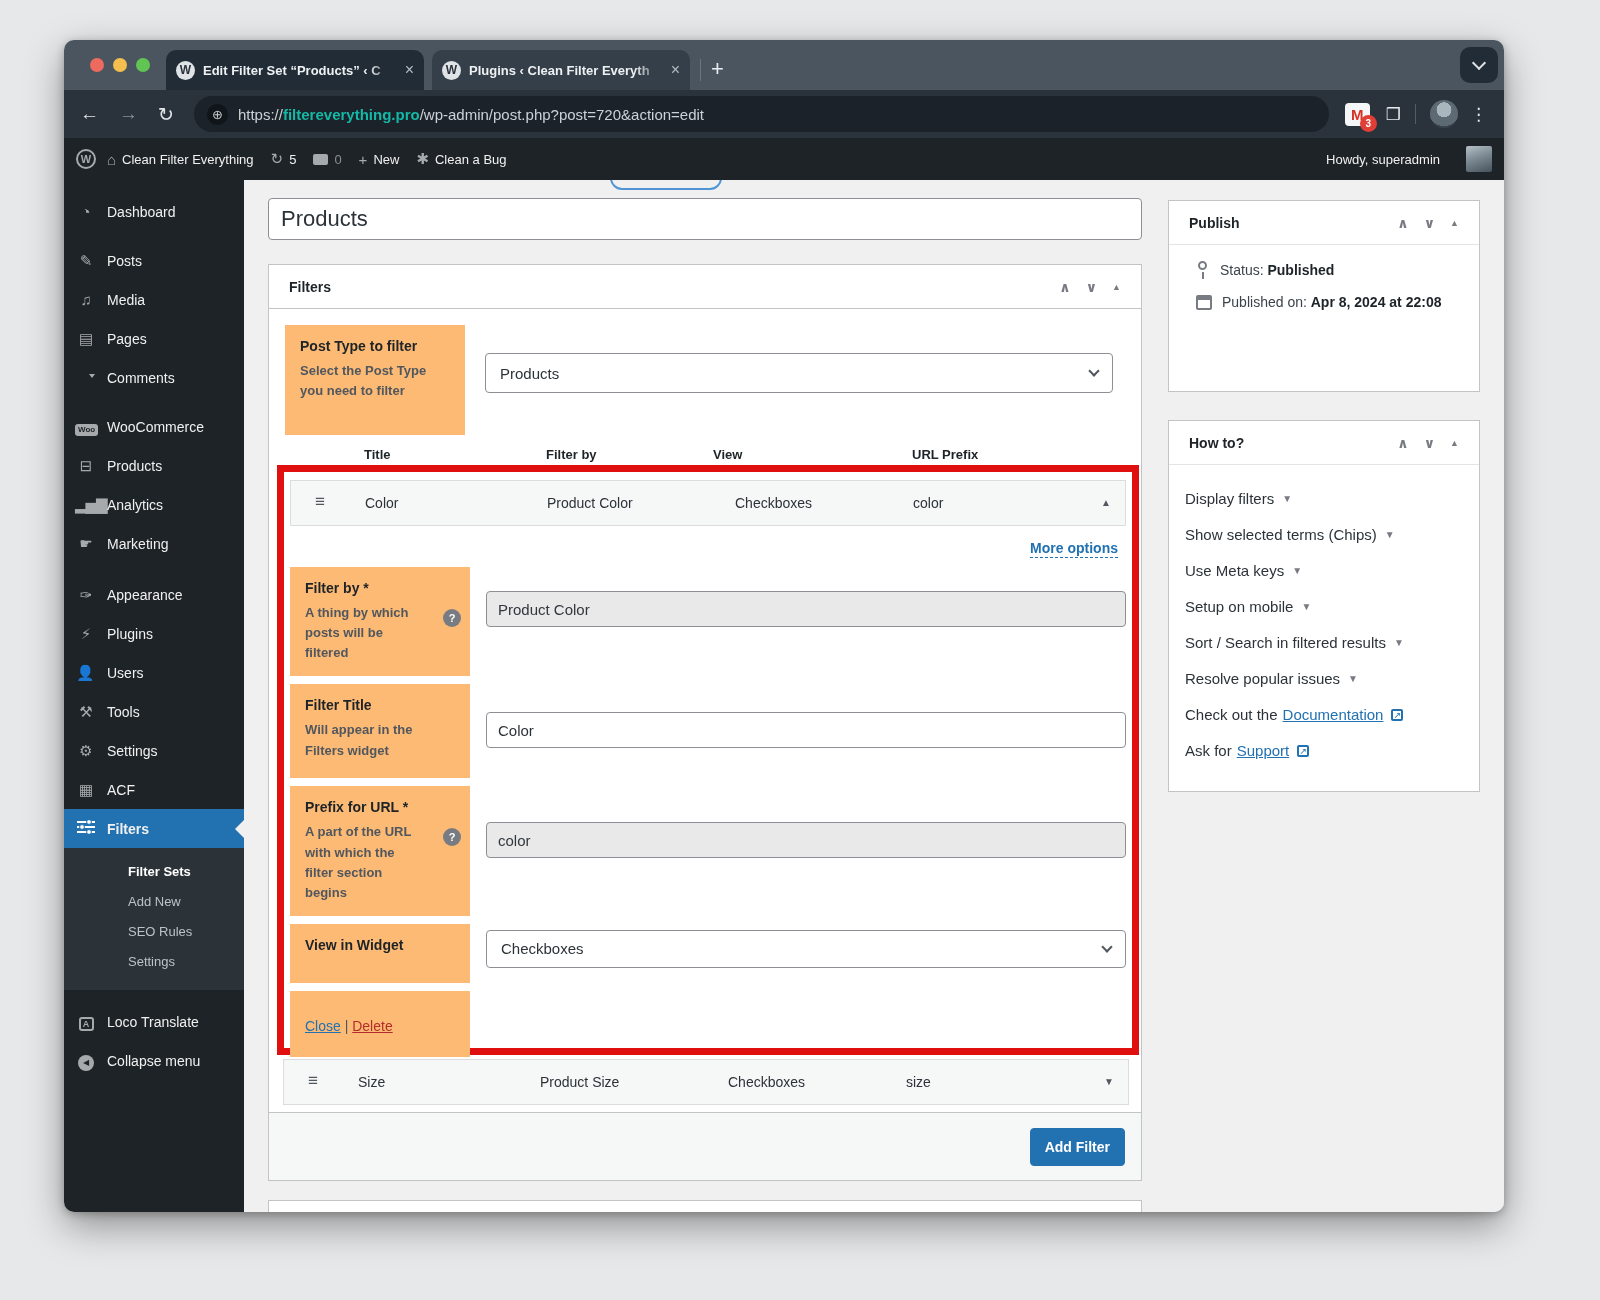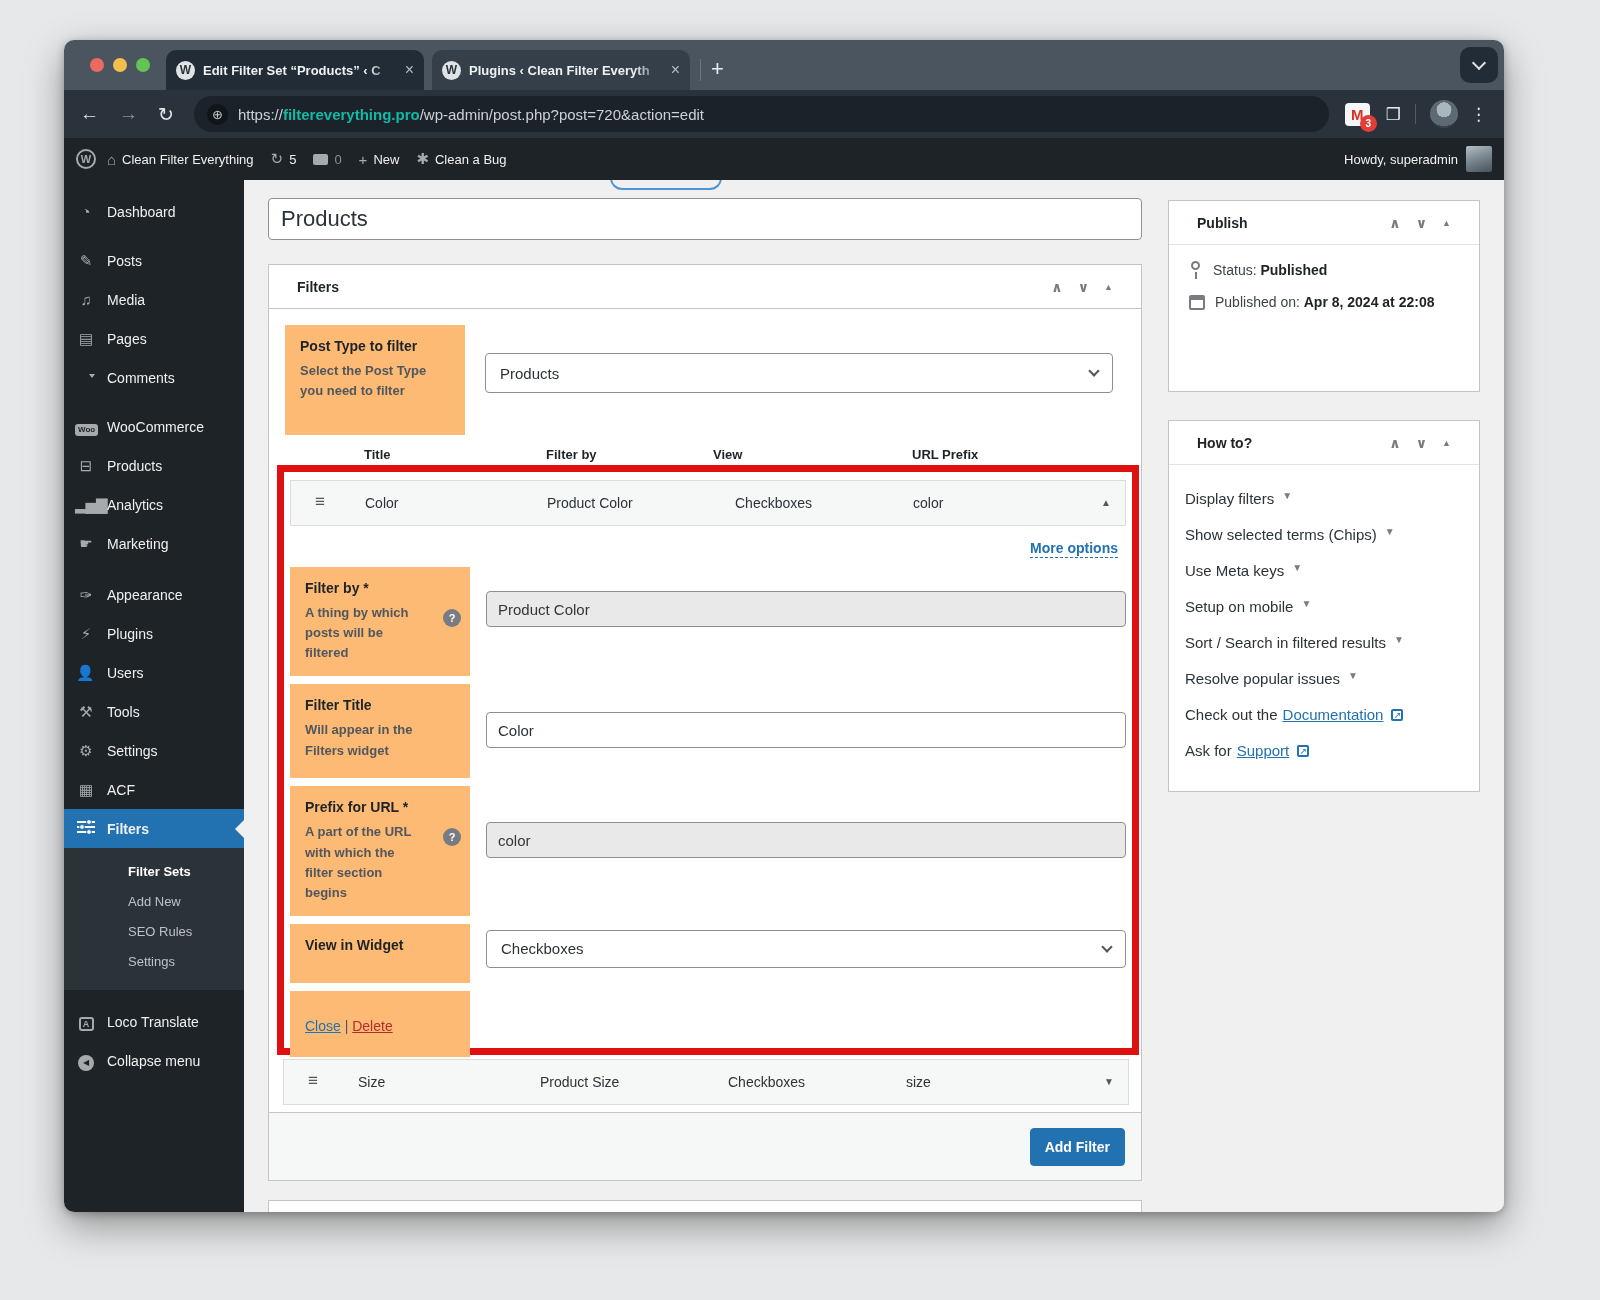--- a/index.html
+++ b/index.html
@@ -35,21 +35,21 @@
   .avatar-br{width:28px;height:28px;border-radius:50%;background:radial-gradient(circle at 50% 35%,#aab6bd 0 32%,#5d6a73 33% 70%,#3a444d 71%);margin-right:12px;}
   .dots{color:#e6e9ec;font-size:17px;letter-spacing:1px;}
   
   .adminbar{height:42px;background:#1d2327;color:#f0f0f1;flex:0 0 auto;display:flex;align-items:center;font-size:13px;padding:0 12px;gap:7px;position:relative;z-index:4;}
   .ab-ic{color:#a7aaad;font-size:15px;}
   .wp-logo{width:20px;height:20px;border:2px solid #a7aaad;border-radius:50%;color:#a7aaad;font-size:11px;font-weight:bold;display:flex;align-items:center;justify-content:center;margin-right:4px;}
   .ab-item{display:flex;align-items:center;gap:6px;margin-right:10px;}
   .bubble{width:15px;height:11px;background:#a7aaad;border-radius:2px;position:relative;}
   .bubble::after{content:'';position:absolute;left:3px;bottom:-4px;border:4px solid transparent;border-top:4px solid #a7aaad;border-left-width:3px;border-right-width:3px;}
   .count-dim{color:#8c8f94;}
-  .ab-right{margin-left:auto;display:flex;align-items:center;gap:8px;}
+  .ab-right{margin-left:auto;display:flex;align-items:center;gap:26px;}
   .avatar-ab{width:26px;height:26px;border-radius:2px;background:linear-gradient(160deg,#b7c0c6 0%,#7c8a93 45%,#46525b 100%);}
   
   .bodyrow{flex:1;display:flex;min-height:0;}
   .sidebar{width:180px;background:#1d2327;color:#f0f0f1;flex:0 0 auto;font-size:14px;padding-top:12px;}
   .mi{height:39px;display:flex;align-items:center;gap:10px;padding:0 8px 0 11px;position:relative;}
   .mi .ic{width:22px;text-align:center;color:#a7aaad;font-size:15px;flex:0 0 auto;}
   .mi.active{background:#2271b1;font-weight:bold;}
   .mi.active .ic{color:#fff;}
   .mi.active::after{content:'';position:absolute;right:0;top:50%;margin-top:-9px;border:9px solid transparent;border-right:9px solid #f0f0f1;}
   .mgap{height:10px;} .mgap2{height:12px;}
@@ -59,21 +59,21 @@
   .bars-ic{font-size:9px;letter-spacing:-1px;}
   .woo-ic{display:inline-block;background:#a7aaad;color:#1d2327;font-size:8px;font-weight:bold;border-radius:3px;padding:2px 3px;line-height:1;}
   .loco-ic{display:inline-block;width:15px;height:14px;border:2px solid #a7aaad;border-radius:3px;color:#a7aaad;font-size:9px;line-height:11px;text-align:center;font-weight:bold;}
   .collapse-ic{display:inline-block;width:16px;height:16px;border-radius:50%;background:#a7aaad;color:#1d2327;font-size:8px;line-height:16px;text-align:center;}
   .content{flex:1;position:relative;background:#f0f0f1;overflow:hidden;}
   
   .focus-frag{position:absolute;left:366px;top:-12px;width:112px;height:22px;border:2px solid #4f94d4;border-radius:0 0 12px 12px;background:transparent;z-index:1;}
   
   .title-input{position:absolute;left:24px;top:18px;width:874px;height:42px;background:#fff;border:1px solid #8c8f94;border-radius:4px;font-size:22px;color:#2c3338;padding:0 12px;font-family:"Liberation Sans","DejaVu Sans",sans-serif;}
   .panel{position:absolute;background:#fff;border:1px solid #c3c4c7;}
-  .panel-h{height:44px;border-bottom:1px solid #c3c4c7;display:flex;align-items:center;padding:0 28px;font-size:14px;font-weight:bold;color:#1d2327;}
+  .panel-h{height:44px;border-bottom:1px solid #c3c4c7;display:flex;align-items:center;padding:0 20px;font-size:14px;font-weight:bold;color:#1d2327;}
   .panel-h .hicons{margin-left:auto;display:flex;align-items:center;gap:15px;color:#787c82;}
   .ud{font-size:14px;font-weight:bold;}
   .tri{font-size:9px;}
   #filters-panel{left:24px;top:84px;width:874px;height:917px;}
   .pt-row{position:absolute;left:16px;top:60px;right:16px;height:110px;display:flex;}
   .lblbox{width:180px;background:#fdba74;padding:13px 15px;flex:0 0 auto;position:relative;}
   .lbl{font-size:14px;font-weight:bold;color:#1d2327;margin-bottom:7px;}
   .desc{font-size:13px;color:#50575e;line-height:1.55;font-weight:bold;}
   .selectbox{height:40px;background:#fff;border:1px solid #8c8f94;border-radius:4px;display:flex;align-items:center;padding:0 14px;font-size:15px;color:#2c3338;}
   .selectbox .chev{margin-left:auto;width:8px;height:8px;border-right:2px solid #50575e;border-bottom:2px solid #50575e;transform:rotate(45deg);margin-top:-4px;}
@@ -97,31 +97,31 @@
   .link-blue{color:#2271b1;text-decoration:underline;}
   .link-red{color:#b32d2e;text-decoration:underline;}
   .sep{color:#50575e;}
   .sizebar{position:absolute;left:14px;top:794px;width:846px;}
   .panel-foot{position:absolute;left:0;right:0;bottom:0;height:68px;background:#f6f7f7;border-top:1px solid #c3c4c7;}
   .btn-primary{position:absolute;background:#2271b1;border:1px solid #2271b1;color:#fff;font-size:14px;font-weight:bold;border-radius:4px;height:38px;display:flex;align-items:center;padding:0 14px;}
   .addfilter{right:16px;top:15px;}
   .panel-frag{position:absolute;left:24px;top:1020px;width:874px;height:14px;background:#fff;border:1px solid #c3c4c7;}
   
   #publish-panel{left:924px;top:20px;width:312px;height:192px;}
-  .pub-row{display:flex;align-items:center;gap:10px;padding:0 20px;margin-top:16px;font-size:14px;color:#3c434a;}
+  .pub-row{display:flex;align-items:center;gap:10px;padding:0 27px;margin-top:16px;font-size:14px;color:#3c434a;}
   .pub-row b{color:#1d2327;}
   .i-pin{width:9px;height:9px;border:2px solid #787c82;border-radius:50%;position:relative;margin:0 3px 8px 2px;flex:0 0 auto;}
   .i-pin::after{content:'';position:absolute;left:2px;top:9px;width:2px;height:7px;background:#787c82;}
   .i-cal{width:16px;height:15px;border:2px solid #787c82;border-top-width:5px;border-radius:2px;flex:0 0 auto;}
   .pub-foot{position:absolute;left:0;right:0;bottom:0;height:54px;background:#f6f7f7;border-top:1px solid #c3c4c7;display:flex;align-items:center;padding:0 12px 0 16px;}
   .trash{font-size:13px;}
   .update-btn{position:static;margin-left:auto;height:36px;}
   #howto-panel{left:924px;top:240px;width:312px;height:372px;}
   .ht-list{padding:6px 16px 0 16px;}
-  .ht-item{font-size:15px;color:#2c3338;margin:19px 0;display:flex;gap:8px;}
+  .ht-item{font-size:15px;color:#2c3338;margin:19px 0;display:flex;align-items:center;gap:8px;}
   .caret{font-size:10px;color:#787c82;}
   .ht-link-row{font-size:15px;color:#2c3338;margin:19px 0;display:flex;align-items:center;gap:5px;}
   .i-ext{display:inline-block;width:12px;height:12px;border:2px solid #2271b1;border-radius:2px;color:#2271b1;font-size:9px;line-height:9px;text-align:center;margin-left:3px;}
 </style>
 </head>
 <body>
 
 <div class="window">
 
   <div class="tabstrip">

